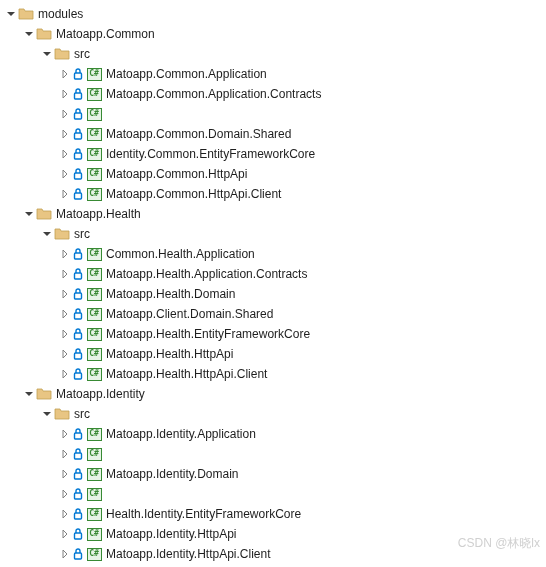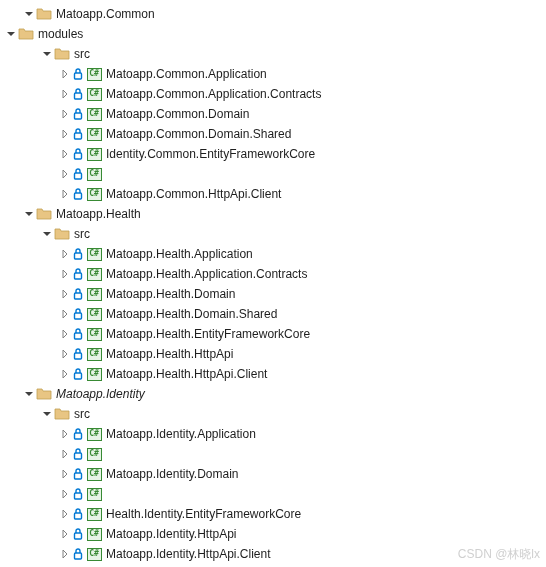--- a/index.html
+++ b/index.html
@@ -72,56 +72,56 @@
     color: #388a34;
     line-height: 1;
     font-family: Consolas, monospace;
   }
   .label {
     line-height: 20px;
   }
   .watermark {
     position: absolute;
     right: 6px;
-    bottom: 4px;
+    bottom: 15px;
     color: #d0d0d0;
     font-size: 12px;
     pointer-events: none;
   }
 </style>
 </head>
 <body>
 
 <div id="tree">
+    <div class="row" style="padding-left: 0px;">
+      <span class="arrow">
+        <svg width="10" height="10" viewBox="0 0 10 10">
+          <path d="M1 3 L5 7 L9 3 Z" fill="#404040"></path>
+        </svg>
+      </span>
+      <span class="folder">
+        <svg width="16" height="14" viewBox="0 0 16 14">
+          <path d="M1 3 L1 12 L15 12 L15 4 L7 4 L6 2 L1 2 Z" fill="#e8c583" stroke="#c0a050" stroke-width="0.8"></path>
+        </svg>
+      </span>
+      <span class="label">modules</span>
+    </div>
     <div class="row" style="padding-left: 18px;">
       <span class="arrow">
         <svg width="10" height="10" viewBox="0 0 10 10">
           <path d="M1 3 L5 7 L9 3 Z" fill="#404040"></path>
         </svg>
       </span>
       <span class="folder">
         <svg width="16" height="14" viewBox="0 0 16 14">
           <path d="M1 3 L1 12 L15 12 L15 4 L7 4 L6 2 L1 2 Z" fill="#e8c583" stroke="#c0a050" stroke-width="0.8"></path>
         </svg>
       </span>
       <span class="label">Matoapp.Common</span>
     </div>
-    <div class="row" style="padding-left: 0px;">
-      <span class="arrow">
-        <svg width="10" height="10" viewBox="0 0 10 10">
-          <path d="M1 3 L5 7 L9 3 Z" fill="#404040"></path>
-        </svg>
-      </span>
-      <span class="folder">
-        <svg width="16" height="14" viewBox="0 0 16 14">
-          <path d="M1 3 L1 12 L15 12 L15 4 L7 4 L6 2 L1 2 Z" fill="#e8c583" stroke="#c0a050" stroke-width="0.8"></path>
-        </svg>
-      </span>
-      <span class="label">modules</span>
-    </div>
     <div class="row" style="padding-left: 36px;">
       <span class="arrow">
         <svg width="10" height="10" viewBox="0 0 10 10">
           <path d="M1 3 L5 7 L9 3 Z" fill="#404040"></path>
         </svg>
       </span>
       <span class="folder">
         <svg width="16" height="14" viewBox="0 0 16 14">
           <path d="M1 3 L1 12 L15 12 L15 4 L7 4 L6 2 L1 2 Z" fill="#e8c583" stroke="#c0a050" stroke-width="0.8"></path>
         </svg>
@@ -170,21 +170,20 @@
       </span>
       <span class="vcs">
         <svg width="10" height="12" viewBox="0 0 10 12">
           <rect x="1.5" y="5" width="7" height="6" rx="1" fill="none" stroke="#0078d4" stroke-width="1.4"></rect>
           <path d="M3 5 L3 3 A2 2 0 0 1 7 3 L7 5" fill="none" stroke="#0078d4" stroke-width="1.4"></path>
         </svg>
       </span>
       <span class="cs">
         <span class="cs-box">C#</span>
       </span>
-      <span class="label">Matoapp.Common.Domain</span>
     </div>
     <div class="row" style="padding-left: 54px;">
       <span class="arrow">
         <svg width="10" height="10" viewBox="0 0 10 10">
           <path d="M3 1 L7 5 L3 9 Z" fill="none" stroke="#808080" stroke-width="1"></path>
         </svg>
       </span>
       <span class="vcs">
         <svg width="10" height="12" viewBox="0 0 10 12">
           <rect x="1.5" y="5" width="7" height="6" rx="1" fill="none" stroke="#0078d4" stroke-width="1.4"></rect>
@@ -221,20 +220,21 @@
       </span>
       <span class="vcs">
         <svg width="10" height="12" viewBox="0 0 10 12">
           <rect x="1.5" y="5" width="7" height="6" rx="1" fill="none" stroke="#0078d4" stroke-width="1.4"></rect>
           <path d="M3 5 L3 3 A2 2 0 0 1 7 3 L7 5" fill="none" stroke="#0078d4" stroke-width="1.4"></path>
         </svg>
       </span>
       <span class="cs">
         <span class="cs-box">C#</span>
       </span>
+      <span class="label">Matoapp.Common.HttpApi</span>
     </div>
     <div class="row" style="padding-left: 54px;">
       <span class="arrow">
         <svg width="10" height="10" viewBox="0 0 10 10">
           <path d="M3 1 L7 5 L3 9 Z" fill="none" stroke="#808080" stroke-width="1"></path>
         </svg>
       </span>
       <span class="vcs">
         <svg width="10" height="12" viewBox="0 0 10 12">
           <rect x="1.5" y="5" width="7" height="6" rx="1" fill="none" stroke="#0078d4" stroke-width="1.4"></rect>
@@ -280,21 +280,21 @@
       </span>
       <span class="vcs">
         <svg width="10" height="12" viewBox="0 0 10 12">
           <rect x="1.5" y="5" width="7" height="6" rx="1" fill="none" stroke="#0078d4" stroke-width="1.4"></rect>
           <path d="M3 5 L3 3 A2 2 0 0 1 7 3 L7 5" fill="none" stroke="#0078d4" stroke-width="1.4"></path>
         </svg>
       </span>
       <span class="cs">
         <span class="cs-box">C#</span>
       </span>
-      <span class="label">Matoapp.Health.Application</span>
+      <span class="label">Common.Health.Application</span>
     </div>
     <div class="row" style="padding-left: 54px;">
       <span class="arrow">
         <svg width="10" height="10" viewBox="0 0 10 10">
           <path d="M3 1 L7 5 L3 9 Z" fill="none" stroke="#808080" stroke-width="1"></path>
         </svg>
       </span>
       <span class="vcs">
         <svg width="10" height="12" viewBox="0 0 10 12">
           <rect x="1.5" y="5" width="7" height="6" rx="1" fill="none" stroke="#0078d4" stroke-width="1.4"></rect>
@@ -331,21 +331,21 @@
       </span>
       <span class="vcs">
         <svg width="10" height="12" viewBox="0 0 10 12">
           <rect x="1.5" y="5" width="7" height="6" rx="1" fill="none" stroke="#0078d4" stroke-width="1.4"></rect>
           <path d="M3 5 L3 3 A2 2 0 0 1 7 3 L7 5" fill="none" stroke="#0078d4" stroke-width="1.4"></path>
         </svg>
       </span>
       <span class="cs">
         <span class="cs-box">C#</span>
       </span>
-      <span class="label">Matoapp.Health.Domain.Shared</span>
+      <span class="label">Matoapp.Client.Domain.Shared</span>
     </div>
     <div class="row" style="padding-left: 54px;">
       <span class="arrow">
         <svg width="10" height="10" viewBox="0 0 10 10">
           <path d="M3 1 L7 5 L3 9 Z" fill="none" stroke="#808080" stroke-width="1"></path>
         </svg>
       </span>
       <span class="vcs">
         <svg width="10" height="12" viewBox="0 0 10 12">
           <rect x="1.5" y="5" width="7" height="6" rx="1" fill="none" stroke="#0078d4" stroke-width="1.4"></rect>
@@ -384,21 +384,21 @@
         <svg width="10" height="12" viewBox="0 0 10 12">
           <rect x="1.5" y="5" width="7" height="6" rx="1" fill="none" stroke="#0078d4" stroke-width="1.4"></rect>
           <path d="M3 5 L3 3 A2 2 0 0 1 7 3 L7 5" fill="none" stroke="#0078d4" stroke-width="1.4"></path>
         </svg>
       </span>
       <span class="cs">
         <span class="cs-box">C#</span>
       </span>
       <span class="label">Matoapp.Health.HttpApi.Client</span>
     </div>
-    <div class="row" style="padding-left: 18px; font-style: italic;">
+    <div class="row" style="padding-left: 18px;">
       <span class="arrow">
         <svg width="10" height="10" viewBox="0 0 10 10">
           <path d="M1 3 L5 7 L9 3 Z" fill="#404040"></path>
         </svg>
       </span>
       <span class="folder">
         <svg width="16" height="14" viewBox="0 0 16 14">
           <path d="M1 3 L1 12 L15 12 L15 4 L7 4 L6 2 L1 2 Z" fill="#e8c583" stroke="#c0a050" stroke-width="0.8"></path>
         </svg>
       </span>

